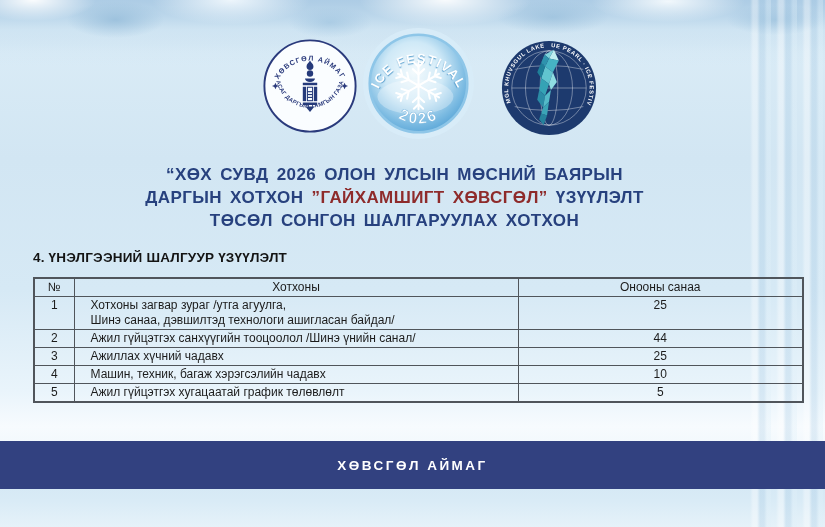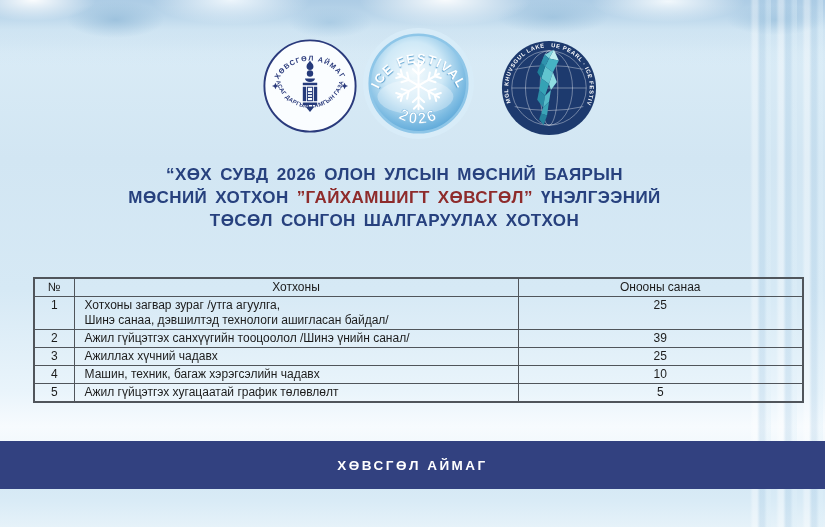--- a/index.html
+++ b/index.html
@@ -48,21 +48,21 @@
   }
   table.criteria{
     position:absolute;left:33px;top:277px;width:769px;
     border-collapse:collapse;table-layout:fixed;
     font-size:12px;color:#1c1c1c;background:transparent;
     border:2px solid #50555b;
   }
   table.criteria th, table.criteria td{border:1px solid #50555b;}
   table.criteria th{font-weight:normal;text-align:center;height:15px;padding:1px 2px;line-height:15px;}
   table.criteria td{vertical-align:top;padding:1px 2px;line-height:15px;}
-  table.criteria td.crit{text-align:left;padding:1px 10px;}
+  table.criteria td.crit{text-align:left;padding:1px 16px;}
   table.criteria td.num, table.criteria td.score{text-align:center;}
   table.criteria col.c1{width:40px;} table.criteria col.c2{width:444px;} table.criteria col.c3{width:285px;}
   .crit-line{display:block;}
   .footer-bar{
     position:absolute;left:0;top:441px;width:825px;height:48px;
     background:#324180;display:flex;align-items:center;justify-content:center;
   }
   .footer-bar .label{
     color:#ffffff;font-weight:bold;font-size:13.5px;letter-spacing:2.5px;
   }
@@ -172,24 +172,25 @@
     <text font-size="5.8" font-weight="bold" fill="#ffffff" letter-spacing="0.7">
       <textPath href="#bpLeft" startOffset="50%" text-anchor="middle">MGL KHUVSGUL LAKE</textPath>
     </text>
     <text font-size="5.8" font-weight="bold" fill="#ffffff" letter-spacing="0.7">
       <textPath href="#bpRight" startOffset="50%" text-anchor="middle">BLUE PEARL · ICE FESTIVAL</textPath>
     </text>
   </svg>
 
   <div class="title">
     <div>“ХӨХ СУВД 2026 ОЛОН УЛСЫН МӨСНИЙ БАЯРЫН</div>
-    <div><span>МӨСНИЙ ХОТХОН </span><span class="hl">”ГАЙХАМШИГТ ХӨВСГӨЛ”</span><span> ҮНЭЛГЭЭНИЙ</span></div>
+    <div><span>ДАРГЫН ХОТХОН </span><span class="hl">”ГАЙХАМШИГТ ХӨВСГӨЛ”</span><span> ҮЗҮҮЛЭЛТ</span></div>
     <div>ТӨСӨЛ СОНГОН ШАЛГАРУУЛАХ ХОТХОН</div>
   </div>
 
+  <div class="section-heading">4. ҮНЭЛГЭЭНИЙ ШАЛГУУР ҮЗҮҮЛЭЛТ</div>
 
   <table class="criteria">
     <colgroup>
         <col class="c1">
         <col class="c2">
         <col class="c3">
       </colgroup>
     <thead>
       <tr>
         <th>№</th>
@@ -202,21 +203,21 @@
         <td class="num">1</td>
         <td class="crit">
           <span class="crit-line">Хотхоны загвар зураг /утга агуулга,</span>
           <span class="crit-line">Шинэ санаа, дэвшилтэд технологи ашигласан байдал/</span>
         </td>
         <td class="score">25</td>
       </tr>
       <tr>
         <td class="num">2</td>
         <td class="crit">Ажил гүйцэтгэх санхүүгийн тооцоолол /Шинэ үнийн санал/</td>
-        <td class="score">39</td>
+        <td class="score">44</td>
       </tr>
       <tr>
         <td class="num">3</td>
         <td class="crit">Ажиллах хүчний чадавх</td>
         <td class="score">25</td>
       </tr>
       <tr>
         <td class="num">4</td>
         <td class="crit">Машин, техник, багаж хэрэгсэлийн чадавх</td>
         <td class="score">10</td>

